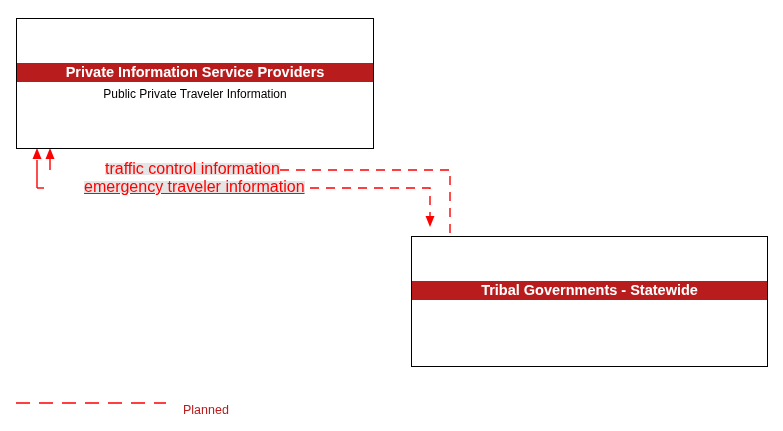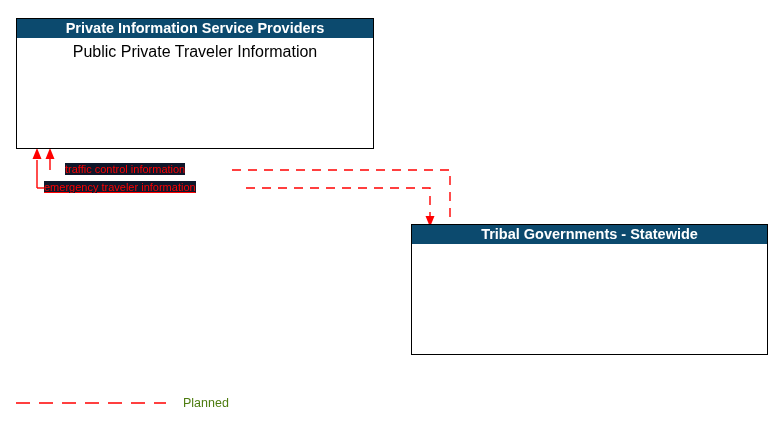--- a/index.html
+++ b/index.html
@@ -25,63 +25,65 @@
   
   .node-box {
     position: absolute;
     box-sizing: border-box;
     border: 1px solid #000000;
     background: #ffffff;
     z-index: 5;
   }
   .node-header {
     box-sizing: border-box;
-    background: #0c4a6e;
+    background: #b91c1c;
     color: #ffffff;
     font-size: 14.5px;
     font-weight: bold;
     text-align: center;
     line-height: 19px;
     height: 19px;
     white-space: nowrap;
     overflow: hidden;
     letter-spacing: 0px;
+    margin-top: 44px;
   }
   .node-body {
     box-sizing: border-box;
     background: #ffffff;
     color: #000000;
-    font-size: 16px;
+    font-size: 12px;
     text-align: center;
     padding-top: 5px;
     white-space: nowrap;
   }
 
   #box-private-info-service-providers {
     left: 16px;
     top: 18px;
     width: 358px;
     height: 131px;
   }
   #box-tribal-governments-statewide {
     left: 411px;
-    top: 224px;
+    top: 236px;
     width: 357px;
     height: 131px;
   }
 
   
   .flow-label {
     position: absolute;
     color: #ff0000;
-    font-size: 11px;
+    font-size: 16px;
     line-height: 12px;
     white-space: nowrap;
     z-index: 7;
-    background: #0f172a;
+    background: #e5e5e5;
+    margin-left: 40px;
   }
   #flow-label-traffic-control-information {
     left: 65px;
     top: 163px;
   }
   #flow-label-emergency-traveler-information {
     left: 44px;
     top: 181px;
     text-decoration: underline;
   }
@@ -98,22 +100,22 @@
   #legend-swatch-planned {
     position: absolute;
     left: 0px;
     top: 7px;
     width: 150px;
     height: 2px;
   }
   #legend-label-planned {
     position: absolute;
     left: 167px;
-    top: 1px;
-    color: #4d7c0f;
+    top: 8px;
+    color: #b91c1c;
     font-size: 12.5px;
     line-height: 14px;
     white-space: nowrap;
   }
 </style>
 </head>
 <body>
 
 <svg id="diagram-canvas" viewBox="0 0 783 431" width="783" height="431" xmlns="http://www.w3.org/2000/svg">
 

